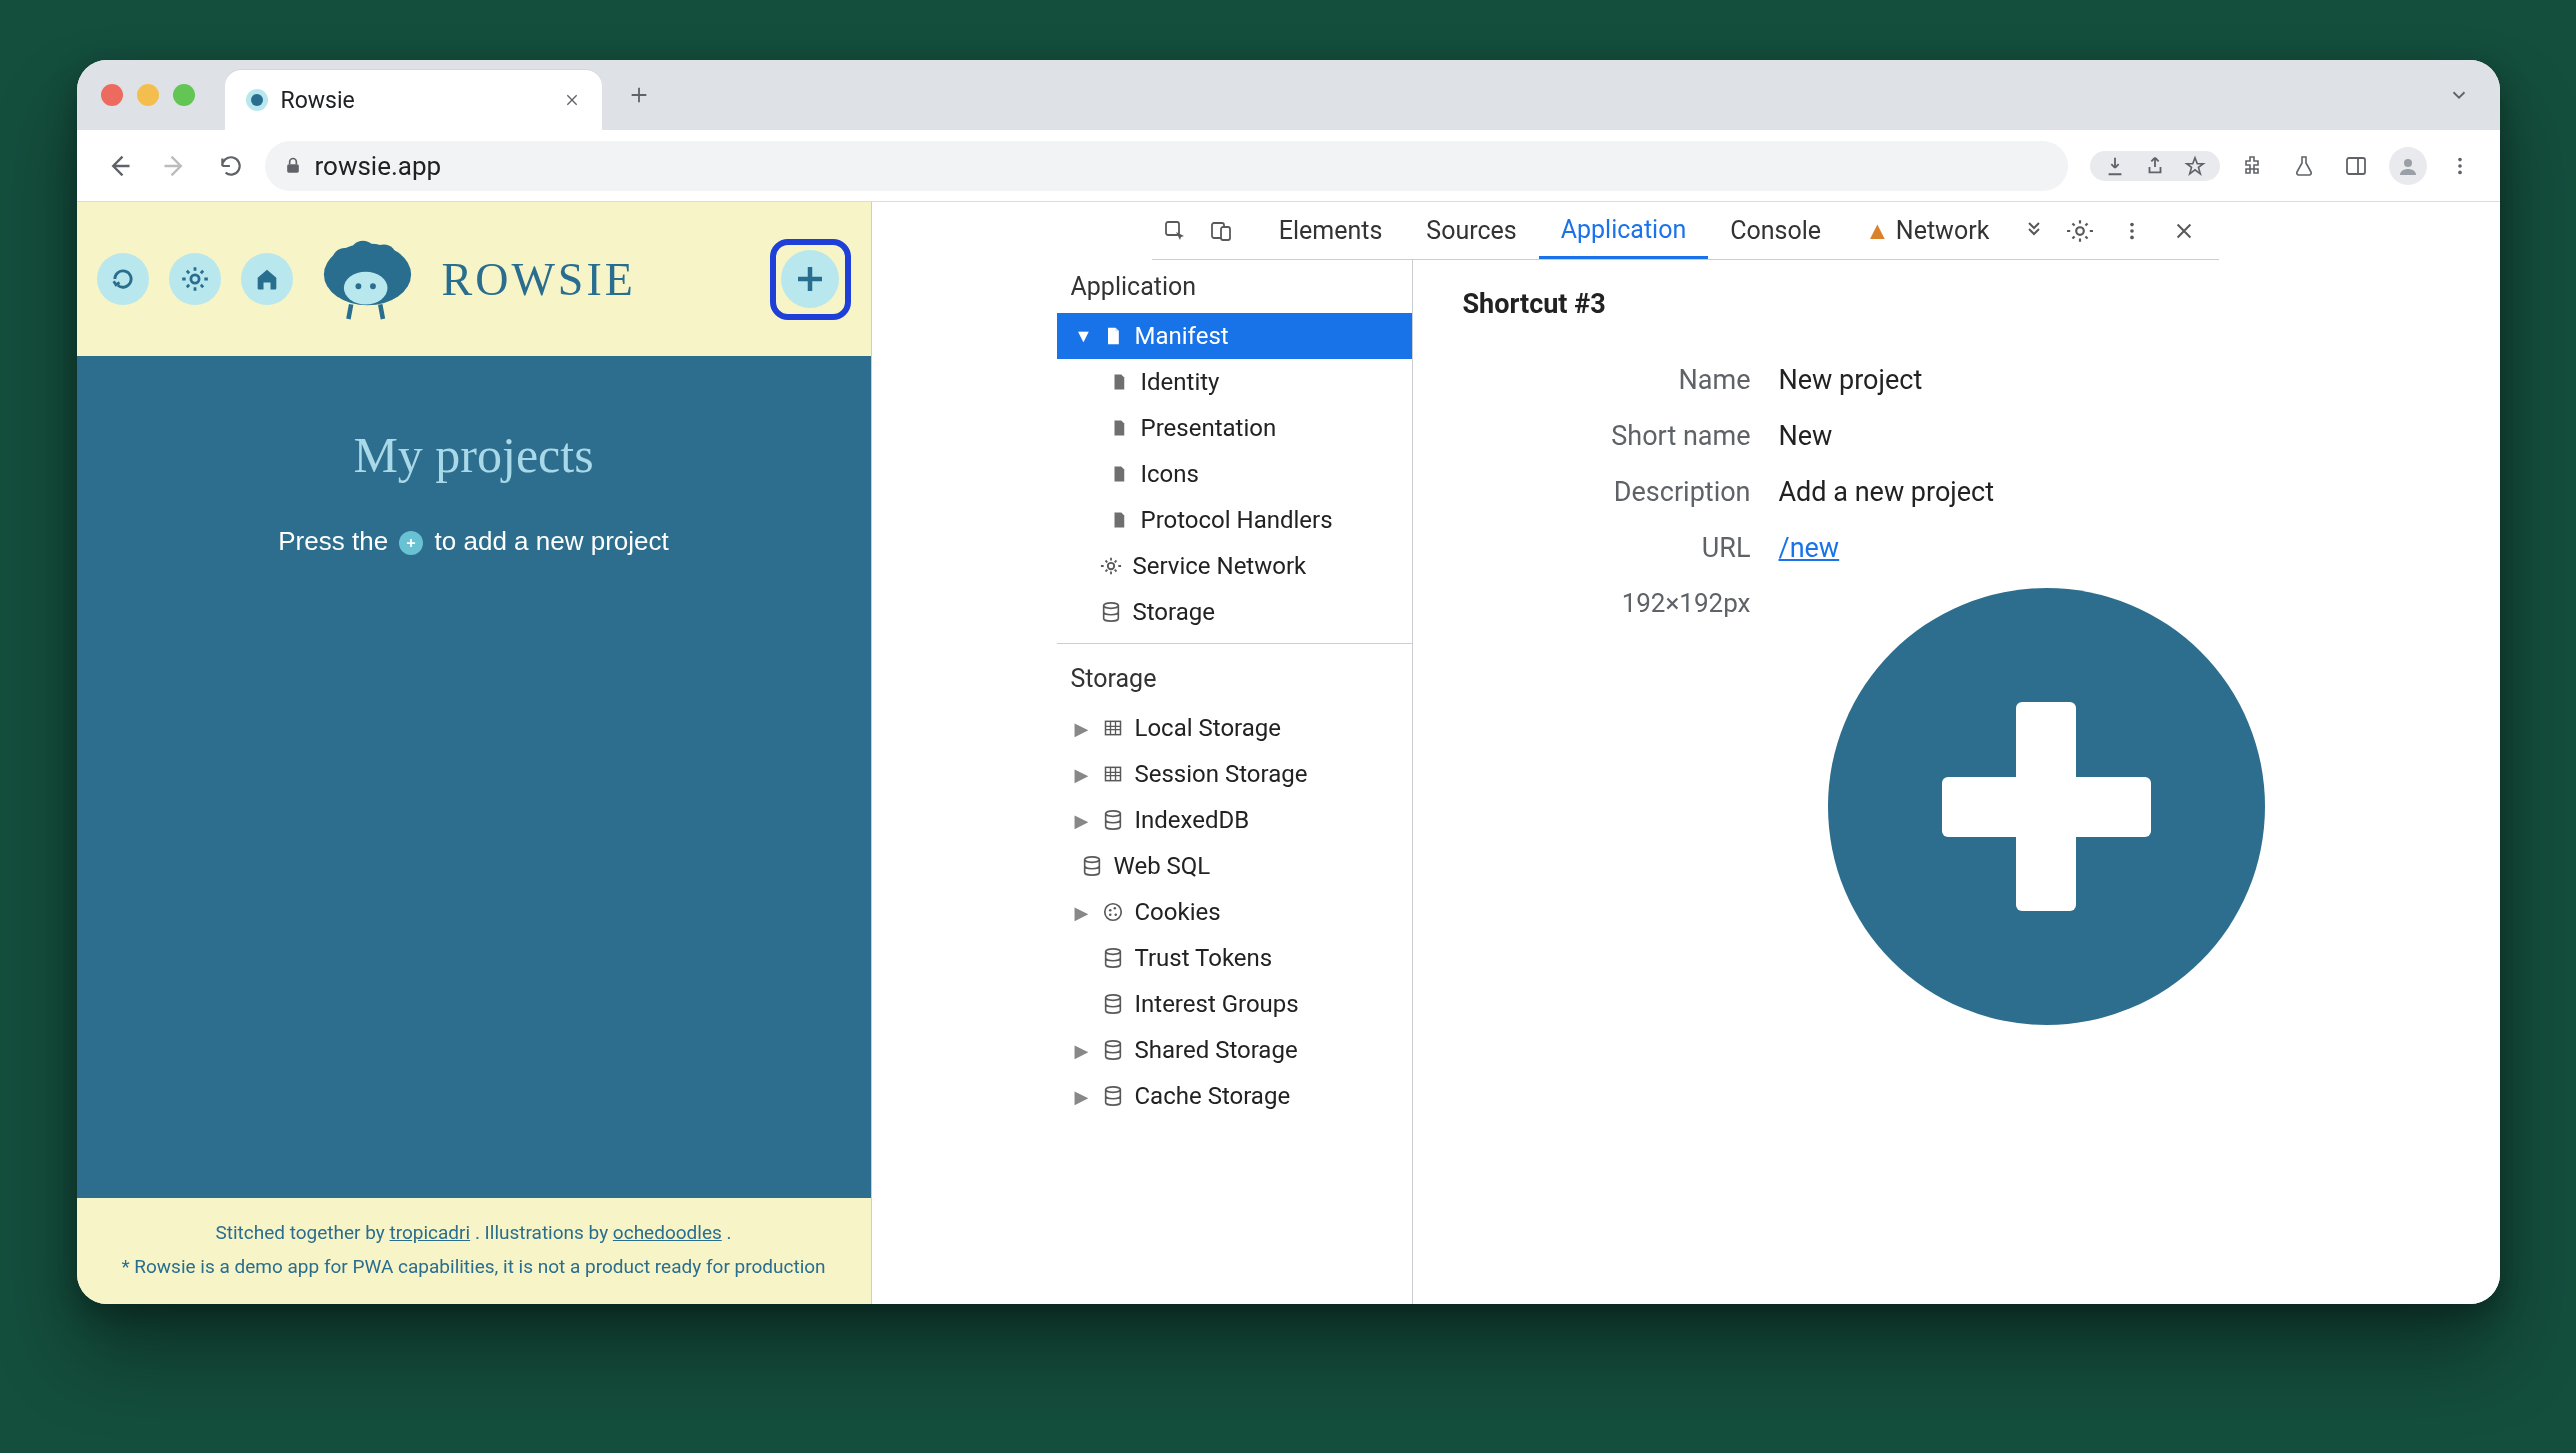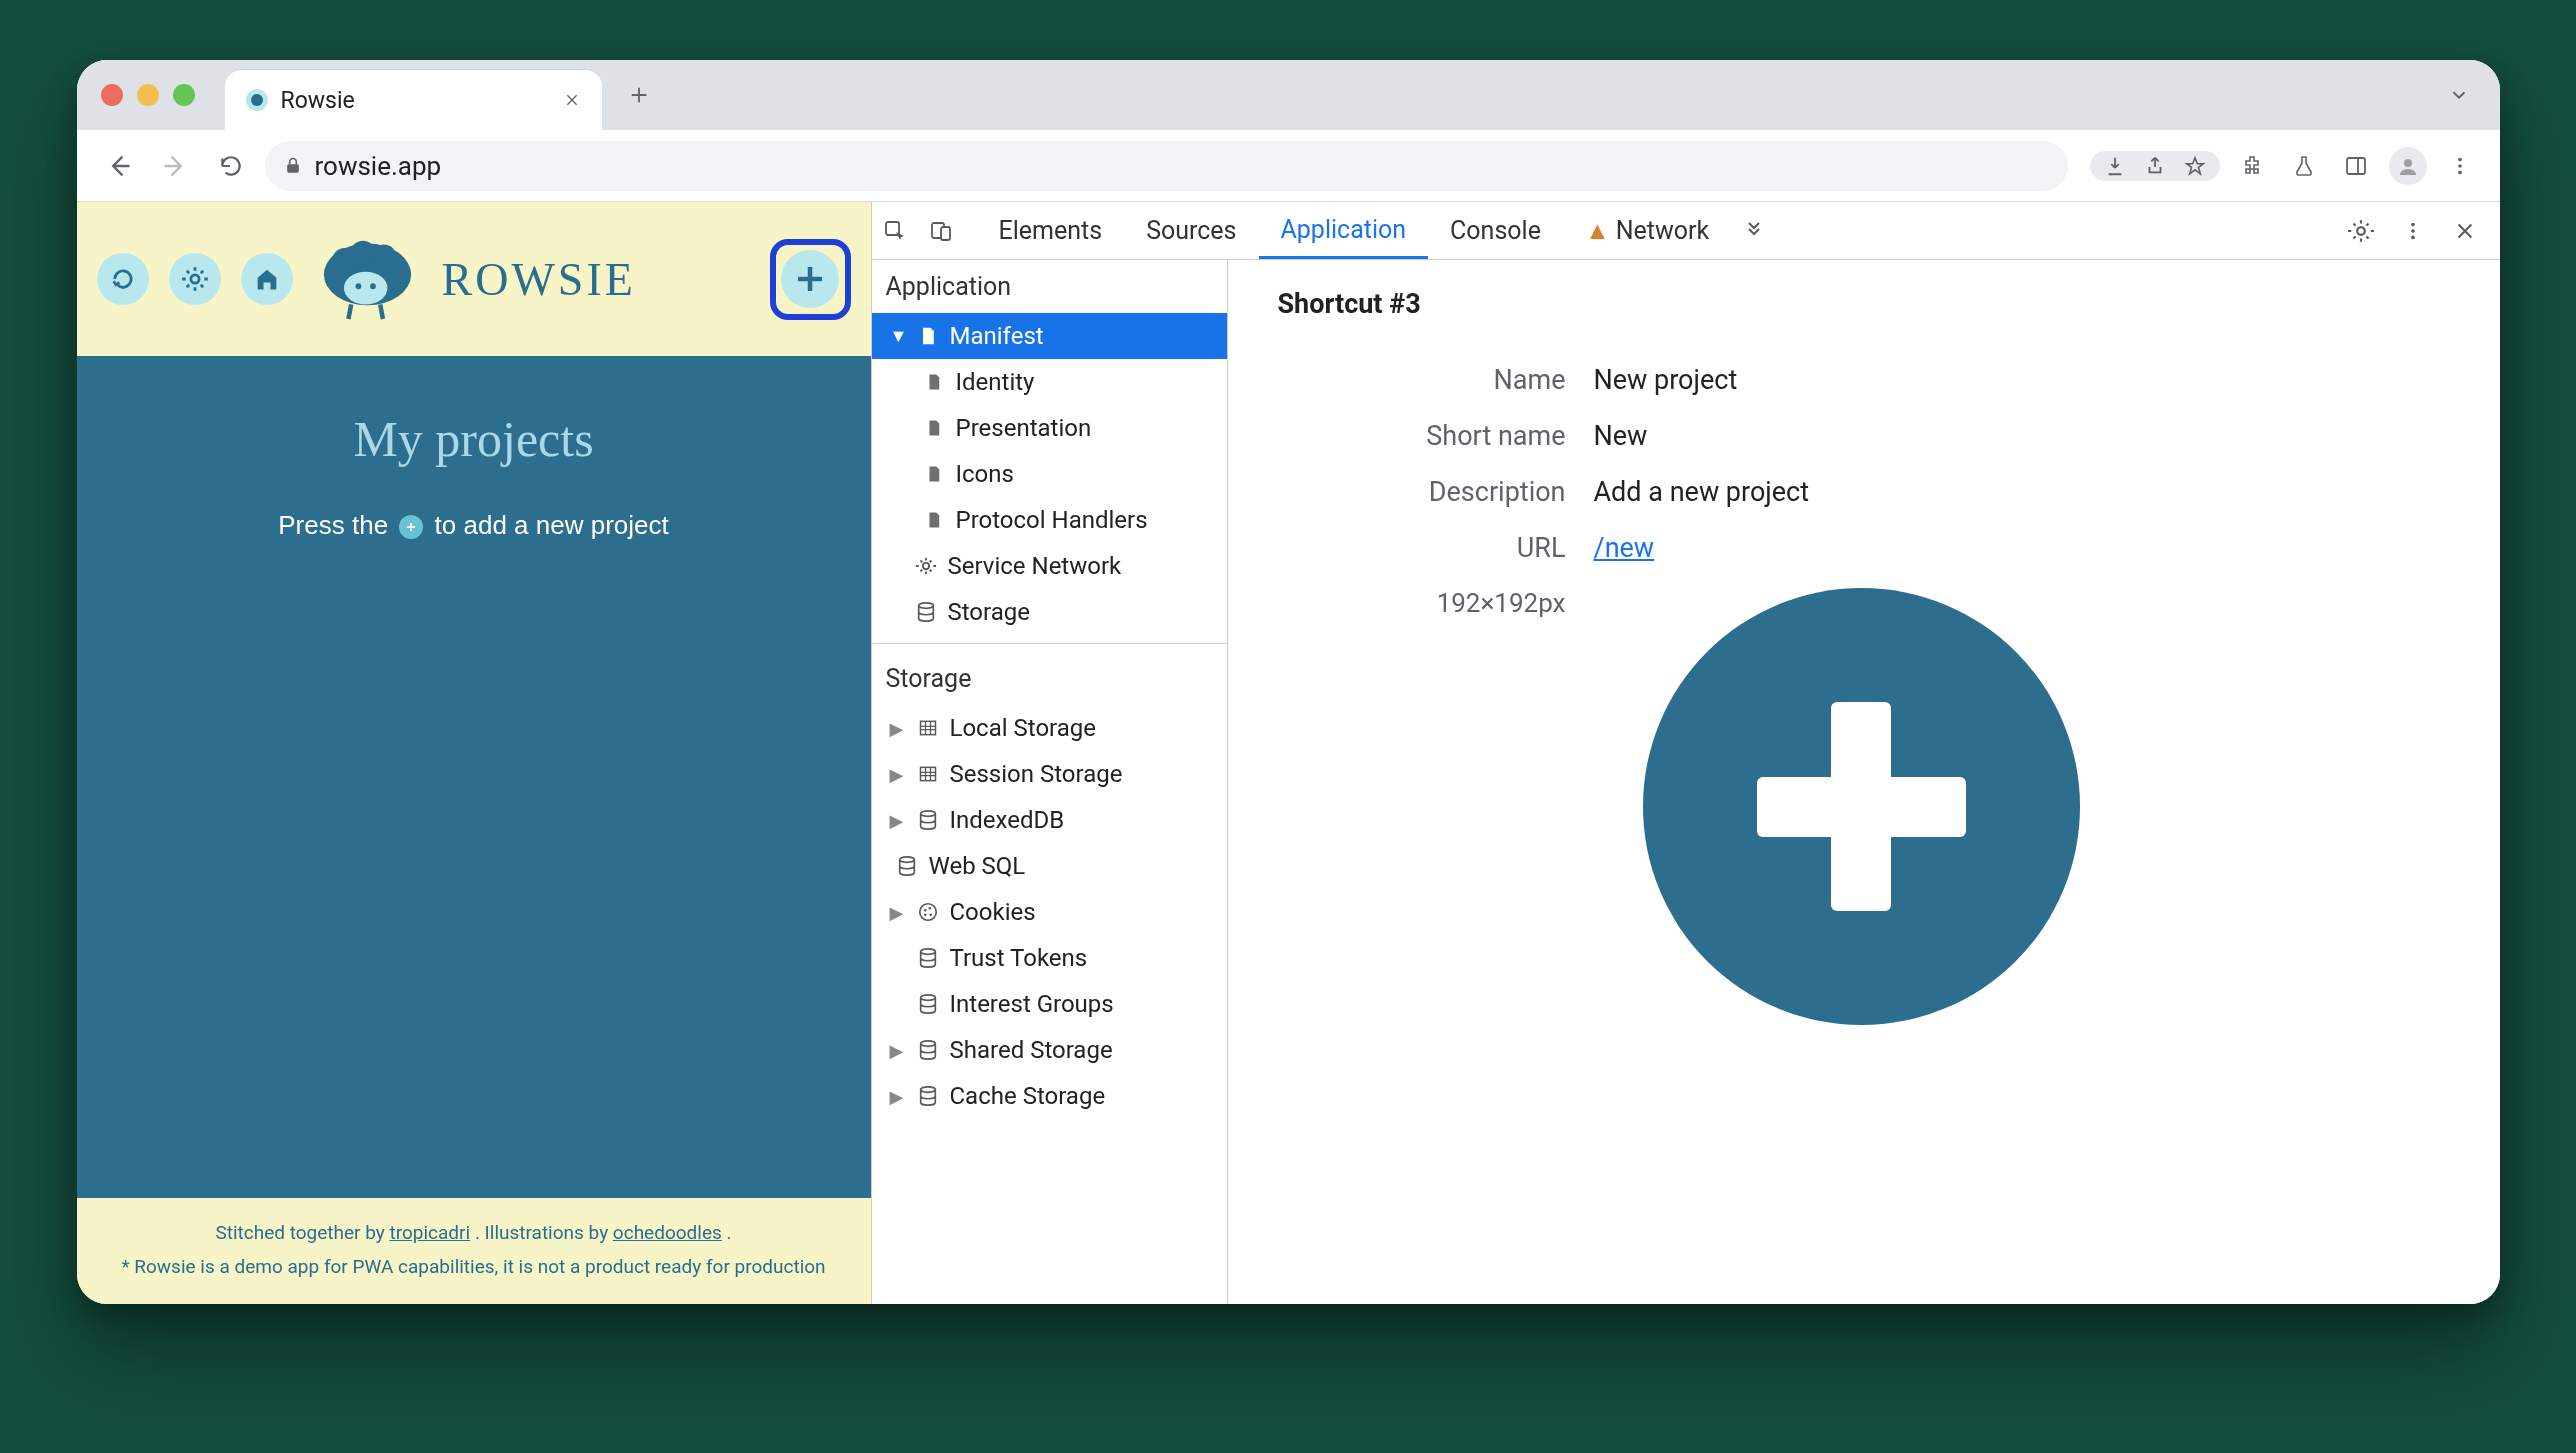--- a/index.html
+++ b/index.html
@@ -92,33 +92,33 @@
     font-family: "Comic Sans MS", "Bradley Hand", cursive;
     color:#2a6e8f; font-size:46px; letter-spacing:3px; font-weight:500;
   }
   .add-badge{
     width:81px;height:81px;border:6px solid #1e40d8;border-radius:18px;
     display:flex;align-items:center;justify-content:center;margin-left:auto;
   }
   .add-inner{width:58px;height:58px;border-radius:50%;background:#b8e7ee;display:flex;align-items:center;justify-content:center;color:#2a6e8f;}
   .app-body{
     flex:1; background:#2d6e8e; color:#a9d8e8;
-    display:flex;flex-direction:column;align-items:center; padding-top:54px;
+    display:flex;flex-direction:column;align-items:center; padding-top:70px;
     font-family:"Comic Sans MS","Bradley Hand",cursive;
   }
   .app-body h1{font-size:50px; font-weight:400; color:#a9d8e8;}
   .prompt{margin-top:42px;color:#fff;font-size:26px;font-family:-apple-system,sans-serif;}
   .prompt .mini-add{display:inline-flex;width:24px;height:24px;border-radius:50%;background:#69c2d4;color:#fff;align-items:center;justify-content:center;font-size:18px;vertical-align:middle;margin:0 4px;}
   .app-footer{
     background:#f7f4c7; padding:18px 10px 20px; text-align:center;
     color:#2a6e8f; font-size:19px; line-height:1.8;
   }
   .app-footer a{color:#2a6e8f; text-decoration:underline;}
   
-  .devtools{flex:1; border-left:1px solid #cacdd1; display:flex; flex-direction:column; background:#fff;}
+  .devtools{flex:1; border-left:1px solid #cacdd1; display:flex; flex-direction:column; background:#fff;align-items:center;}
   .dt-tabs{
     height:58px; display:flex; align-items:stretch;
     border-bottom:1px solid #cacdd1; font-size:25px; color:#333;
   }
   .dt-tabs .seg{display:flex;align-items:center;}
   .dt-tool{width:46px;display:flex;align-items:center;justify-content:center;color:#595959;cursor:pointer;}
   .dt-sep{width:1px;background:#cacdd1;margin:10px 6px;}
   .dt-tab{padding:0 22px;display:flex;align-items:center;cursor:pointer;color:#333;}
   .dt-tab.active{color:#1a73e8;border-bottom:3px solid #1a73e8;}
   .dt-tab .warn{color:#d9822b;margin-right:6px;}

